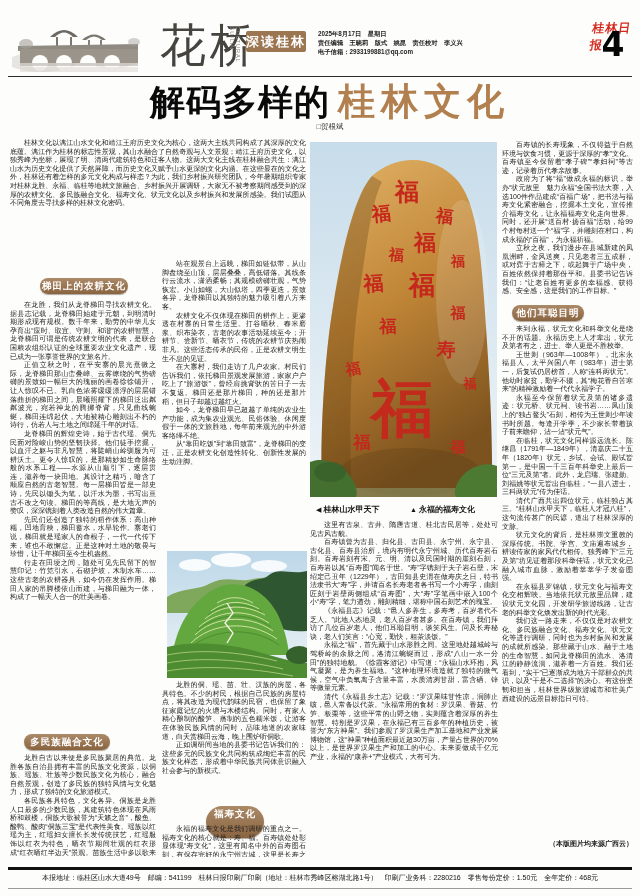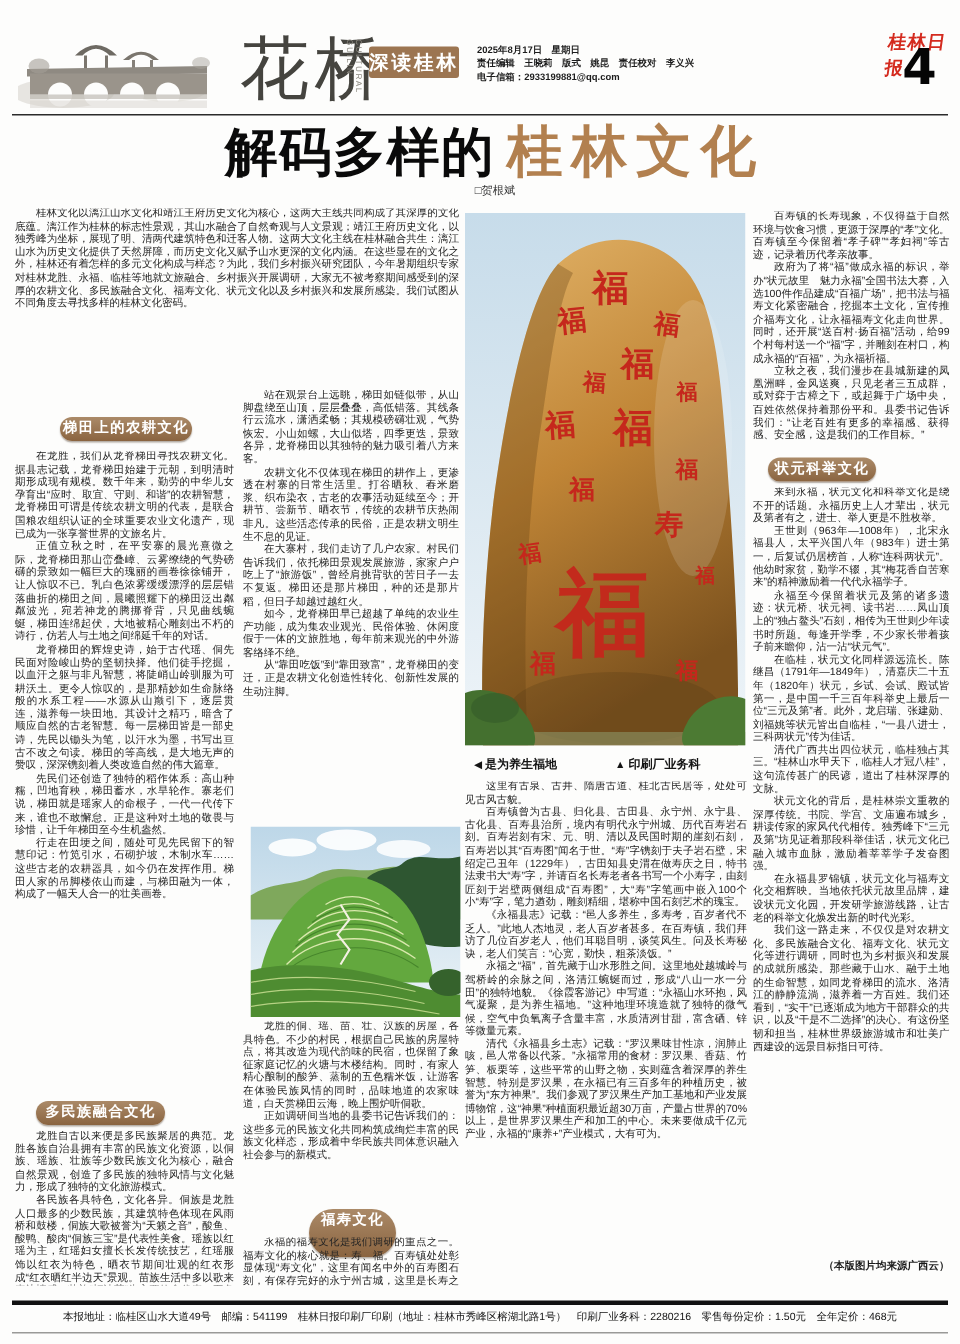--- a/index.html
+++ b/index.html
@@ -130,24 +130,24 @@
         <text x="148" y="310" font-size="15">福</text>
       </g>
       <rect x="0" y="346" width="187" height="9" fill="#8a9468" opacity="0.6"></rect>
       <path d="M0,355 L0,320 C14,314 32,322 40,334 C46,342 48,350 46,355 Z" fill="#44702f"></path>
       <path d="M187,355 L187,324 C172,318 154,328 148,340 C144,347 144,352 146,355 Z" fill="#4c7a33"></path>
       <ellipse cx="20" cy="330" rx="16" ry="10" fill="#38602a" opacity="0.8"></ellipse>
     </svg>
   </figure>
 
   <div class="abs cap" style="left:316px;top:504px;">
-    <span class="tri">◀</span><span>是为养生福地</span>
+    <span class="tri">◀</span><span>桂林山水甲天下</span>
   </div>
   <div class="abs cap" style="left:410px;top:504px;">
-    <span class="tri">▲</span><span>印刷厂业务科</span>
+    <span class="tri">▲</span><span>永福的福寿文化</span>
   </div>
 
   <div class="abs pill" style="left:40px;top:278px;width:88px;height:16px;">梯田上的农耕文化</div>
   <div class="abs bt" style="left:10px;top:301px;width:146px;height:430px;">
     <p>在龙胜，我们从龙脊梯田寻找农耕文化。据县志记载，龙脊梯田始建于元朝，到明清时期形成现有规模。数千年来，勤劳的中华儿女孕育出“应时、取宜、守则、和谐”的农耕智慧，龙脊梯田可谓是传统农耕文明的代表，是联合国粮农组织认证的全球重要农业文化遗产，现已成为一张享誉世界的文旅名片。</p>
     <p>正值立秋之时，在平安寨的晨光熹微之际，龙脊梯田那山峦叠嶂、云雾缭绕的气势磅礴的景致如一幅巨大的瑰丽的画卷徐徐铺开，让人惊叹不已。乳白色浓雾缓缓漂浮的层层错落曲折的梯田之间，晨曦照耀下的梯田泛出粼粼波光，宛若神龙的腾挪脊背，只见曲线蜿蜒，梯田连绵起伏，大地被精心雕刻出不朽的诗行，仿若人与土地之间绵延千年的对话。</p>
     <p>龙脊梯田的辉煌史诗，始于古代瑶、侗先民面对险峻山势的坚韧抉择。他们徒手挖掘，以血汗之躯与非凡智慧，将陡峭山岭驯服为可耕沃土。更令人惊叹的，是那精妙如生命脉络般的水系工程——水源从山巅引下，逐层贯连，滋养每一块田地。其设计之精巧，暗含了顺应自然的古老智慧。每一层梯田皆是一部史诗，先民以锄头为笔，以汗水为墨，书写出亘古不改之句读。梯田的等高线，是大地无声的赞叹，深深镌刻着人类改造自然的伟大篇章。</p>
     <p>先民们还创造了独特的稻作体系：高山种糯，凹地育秧，梯田蓄水，水旱轮作。寨老们说，梯田就是瑶家人的命根子，一代一代传下来，谁也不敢懈怠。正是这种对土地的敬畏与珍惜，让千年梯田至今生机盎然。</p>
     <p>行走在田埂之间，随处可见先民留下的智慧印记：竹笕引水，石砌护坡，木制水车……这些古老的农耕器具，如今仍在发挥作用。梯田人家的吊脚楼依山而建，与梯田融为一体，构成了一幅天人合一的壮美画卷。</p>
   </div>
@@ -222,21 +222,21 @@
     <p>永福之“福”，首先藏于山水形胜之间。这里地处越城岭与驾桥岭的余脉之间，洛清江蜿蜒而过，形成“八山一水一分田”的独特地貌。《徐霞客游记》中写道：“永福山水环抱，风气凝聚，是为养生福地。”这种地理环境造就了独特的微气候，空气中负氧离子含量丰富，水质清冽甘甜，富含硒、锌等微量元素。</p>
     <p>清代《永福县乡土志》记载：“罗汉果味甘性凉，润肺止咳，邑人常备以代茶。”永福常用的食材：罗汉果、香菇、竹笋、板栗等，这些平常的山野之物，实则蕴含着深厚的养生智慧。特别是罗汉果，在永福已有三百多年的种植历史，被誉为“东方神果”。我们参观了罗汉果生产加工基地和产业发展博物馆，这“神果”种植面积最近超30万亩，产量占世界的70%以上，是世界罗汉果生产和加工的中心。未来要做成千亿元产业，永福的“康养+”产业模式，大有可为。</p>
   </div>
 
   <div class="abs bt" style="left:502px;top:141px;width:131px;height:162px;">
     <p>百寿镇的长寿现象，不仅得益于自然环境与饮食习惯，更源于深厚的“孝”文化。百寿镇至今保留着“孝子碑”“孝妇祠”等古迹，记录着历代孝亲故事。</p>
     <p>政府为了将“福”做成永福的标识，举办“状元故里　魅力永福”全国书法大赛，入选100件作品建成“百福广场”，把书法与福寿文化紧密融合，挖掘本土文化，宣传推介福寿文化，让永福福寿文化走向世界。同时，还开展“送百村·扬百福”活动，给99个村每村送一个“福”字，并雕刻在村口，构成永福的“百福”，为永福祈福。</p>
     <p>立秋之夜，我们漫步在县城新建的凤凰洲畔，金风送爽，只见老者三五成群，或对弈于古樟之下，或起舞于广场中央，百姓依然保持着那份平和。县委书记告诉我们：“让老百姓有更多的幸福感、获得感、安全感，这是我们的工作目标。”</p>
   </div>
 
-  <div class="abs pill" style="left:512px;top:305px;width:72px;height:16px;">状元科举文化</div>
+  <div class="abs pill" style="left:512px;top:305px;width:72px;height:16px;">他们耳聪目明</div>
   <div class="abs bt" style="left:502px;top:325px;width:131px;height:510px;">
     <p>来到永福，状元文化和科举文化是绕不开的话题。永福历史上人才辈出，状元及第者有之，进士、举人更是不胜枚举。</p>
     <p>王世则（963年—1008年），北宋永福县人，太平兴国八年（983年）进士第一，后复试仍居榜首，人称“连科两状元”。他幼时家贫，勤学不辍，其“梅花香自苦寒来”的精神激励着一代代永福学子。</p>
     <p>永福至今保留着状元及第的诸多遗迹：状元桥、状元祠、读书岩……凤山顶上的“独占鳌头”石刻，相传为王世则少年读书时所题。每逢开学季，不少家长带着孩子前来瞻仰，沾一沾“状元气”。</p>
     <p>在临桂，状元文化同样源远流长。陈继昌（1791年—1849年），清嘉庆二十五年（1820年）状元，乡试、会试、殿试皆第一，是中国一千三百年科举史上最后一位“三元及第”者。此外，龙启瑞、张建勋、刘福姚等状元皆出自临桂，“一县八进士，三科两状元”传为佳话。</p>
     <p>清代广西共出四位状元，临桂独占其三。“桂林山水甲天下，临桂人才冠八桂”，这句流传甚广的民谚，道出了桂林深厚的文脉。</p>
     <p>状元文化的背后，是桂林崇文重教的深厚传统。书院、学宫、文庙遍布城乡，耕读传家的家风代代相传。独秀峰下“三元及第”坊见证着那段科举佳话，状元文化已融入城市血脉，激励着莘莘学子发奋图强。</p>
     <p>在永福县罗锦镇，状元文化与福寿文化交相辉映。当地依托状元故里品牌，建设状元文化园，开发研学旅游线路，让古老的科举文化焕发出新的时代光彩。</p>
     <p>我们这一路走来，不仅仅是对农耕文化、多民族融合文化、福寿文化、状元文化等进行调研，同时也为乡村振兴和发展的成就所感染。那些藏于山水、融于土地的生命智慧，如同龙脊梯田的流水、洛清江的静静流淌，滋养着一方百姓。我们还看到，“实干”已逐渐成为地方干部群众的共识，以及“干是不二选择”的决心。有这份坚韧和担当，桂林世界级旅游城市和壮美广西建设的远景目标指日可待。</p>
   </div>

